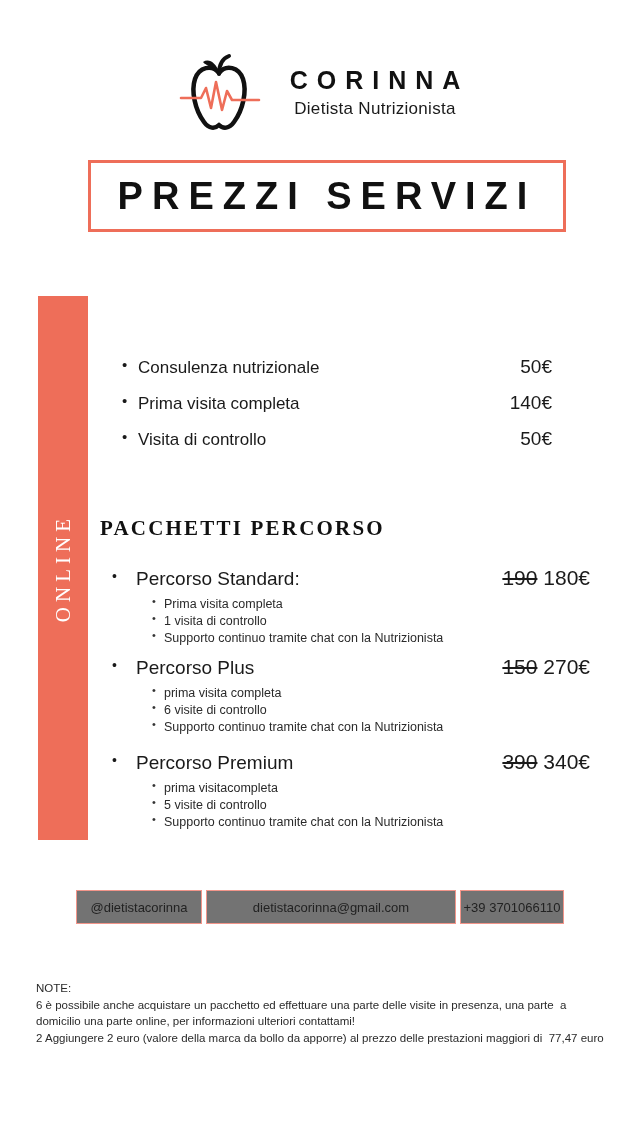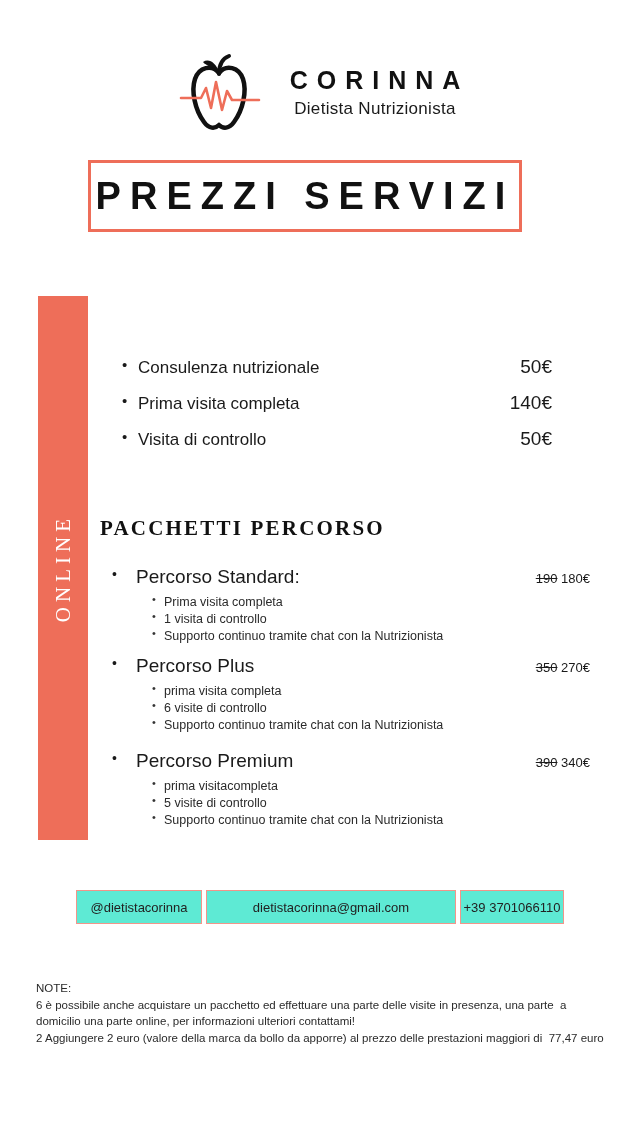--- a/index.html
+++ b/index.html
@@ -25,21 +25,21 @@
     color:#111; line-height:1.1; padding-left:9px;
   }
   .brand-sub{
     font-family:"Liberation Sans", sans-serif;
     font-size:17px; font-weight:400; letter-spacing:0.3px;
     color:#1a1a1a; margin-top:5px;text-align:right;
   }
 
   
   .title-box{
-    position:absolute; left:88px; top:160px; width:434px; height:72px;
+    position:absolute; left:88px; top:160px; width:478px; height:72px;
     border:3px solid #EE6E59; background:#fff;
     display:flex; align-items:center; justify-content:center;
   }
   .title-text{
     font-family:"Liberation Sans", sans-serif;
     font-size:38px; font-weight:700; letter-spacing:9px;
     color:#111;
   }
 
   
@@ -83,41 +83,41 @@
   #row-s2{ top:428px; }
 
   
   .pkg{ position:absolute; left:112px; width:478px; }
   .pkg-head{ display:flex; align-items:baseline; }
   .pkg-bullet{
     width:24px; flex:none; font-size:14px; line-height:1; color:#1a1a1a;
     transform:translateY(-4px);
   }
   .pkg-title{ font-size:19px; color:#1a1a1a; flex:1; }
-  .pkg-price{ font-size:13px; color:#1a1a1a; white-space:nowrap; text-align:right; }
+  .pkg-price{ font-size:21px; color:#1a1a1a; white-space:nowrap; text-align:right; }
   .pkg-price .old{ text-decoration:line-through; }
   .pkg-sublist{ margin-top:6px; padding-left:40px; }
   .sub{ display:flex; align-items:baseline; line-height:17px; }
   .sub-bullet{
     width:12px; flex:none; font-size:11px; line-height:1; color:#333;
     transform:translateY(-3px);
   }
   .sub-text{ font-size:12.5px; color:#2a2a2a; }
 
   #pkg-0{ top:566px; }
   #pkg-1{ top:655px; }
   #pkg-2{ top:750px; }
 
   
   .contacts{
     position:absolute; left:76px; top:890px; width:488px;
     display:flex; gap:4px;
   }
   .contact-box{
-    border:1.5px solid #F2958A; background:#5eead4;
+    border:1.5px solid #F2958A; background:#737373;
     height:34px; display:flex; align-items:center; justify-content:center;
     font-size:13px; color:#222; padding:0 10px; white-space:nowrap;
   }
   #contact-0{ width:126px; }
   #contact-1{ flex:1; }
   #contact-2{ width:104px; }
 
   
   .notes{
     position:absolute; left:36px; top:980px; width:580px;
@@ -189,21 +189,21 @@
           <span class="sub-bullet">•</span>
           <span class="sub-text">Supporto continuo tramite chat con la Nutrizionista</span>
         </div>
     </div>
   </div>
 
   <div class="pkg" id="pkg-1">
     <div class="pkg-head">
       <span class="pkg-bullet">•</span>
       <span class="pkg-title">Percorso Plus</span>
-      <span class="pkg-price"><span class="old">350</span> <span>270€</span></span>
+      <span class="pkg-price"><span class="old">150</span> <span>270€</span></span>
     </div>
     <div class="pkg-sublist">
       <div class="sub">
           <span class="sub-bullet">•</span>
           <span class="sub-text">prima visita completa</span>
         </div>
       <div class="sub">
           <span class="sub-bullet">•</span>
           <span class="sub-text">6 visite di controllo</span>
         </div>

